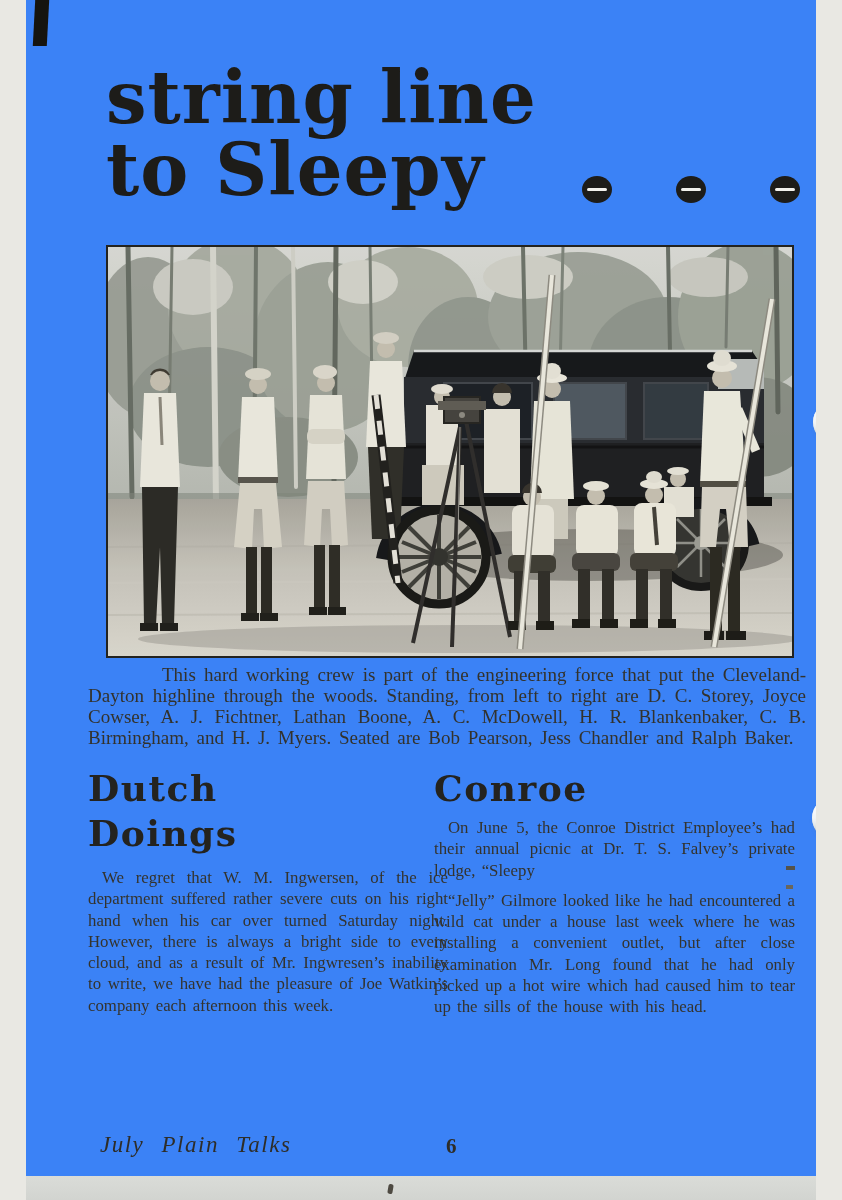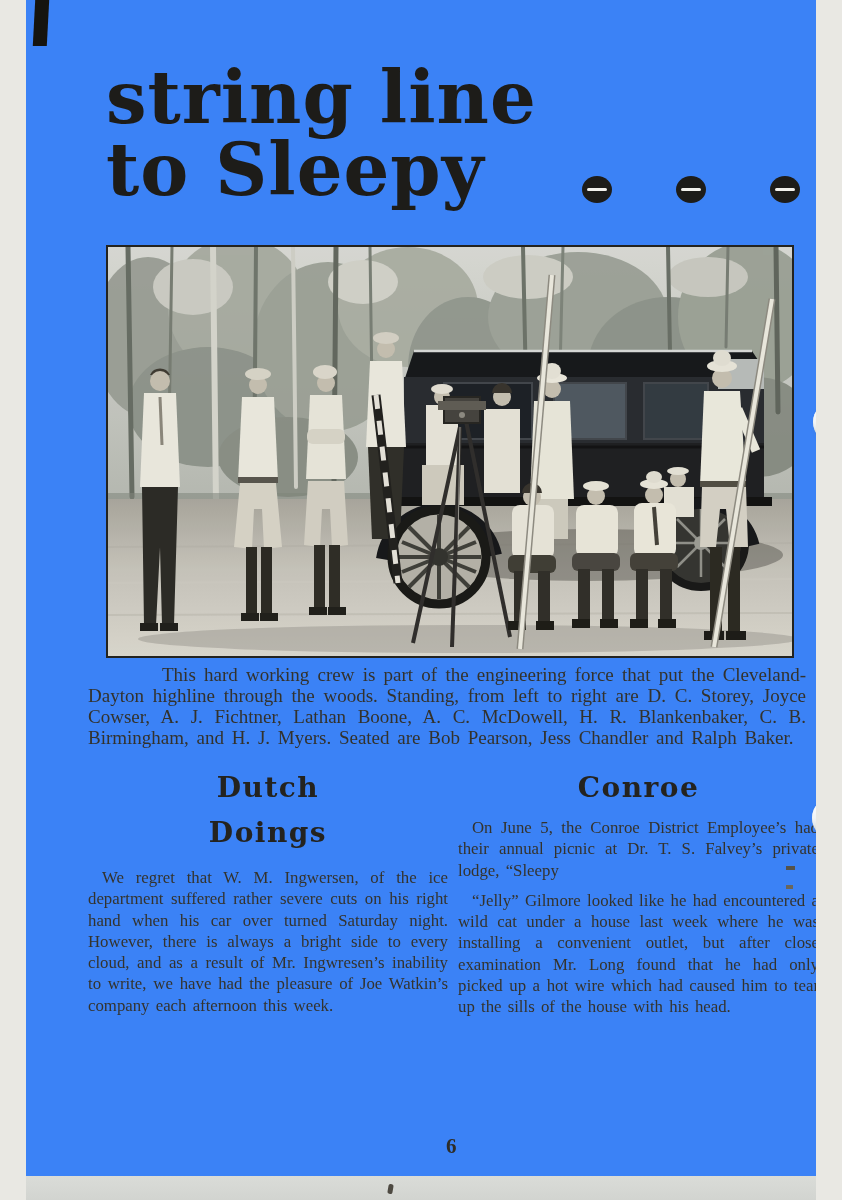--- a/index.html
+++ b/index.html
@@ -33,24 +33,24 @@
   .photo svg{display:block}
   
   .caption{
     position:absolute;left:62px;top:664px;width:718px;margin:0;
     font-size:19px;line-height:21px;text-align:justify;
     text-indent:74px;word-spacing:3px;color:#33322c;
   }
   
   .col{position:absolute;top:772px;}
   .col-left{left:62px;width:360px;}
-  .col-right{left:432px;width:361px;}
+  .col-right{left:408px;width:361px;}
   .col h2{
     margin:0 0 13px 0;font-family:"DejaVu Serif",serif;font-weight:bold;
-    font-size:28px;line-height:32px;letter-spacing:1.5px;color:#24231f;text-align:center;
+    font-size:36px;line-height:32px;letter-spacing:1.5px;color:#24231f;
   }
   .col h2.second{margin-bottom:18px;}
   .col p{
     margin:0 0 9px 0;font-size:16.8px;line-height:21.3px;
     text-align:justify;text-indent:14px;word-spacing:2px;color:#34332d;
   }
   
   .footer-title{
     position:absolute;left:74px;top:1132px;
     font-style:italic;font-size:23px;letter-spacing:1.5px;word-spacing:10px;
@@ -362,20 +362,21 @@
     <h2 class="second">Doings</h2>
     <p>We regret that W. M. Ingwersen, of the ice department suffered rather severe cuts on his right hand when his car over turned Saturday night. However, there is always a bright side to every cloud, and as a result of Mr. Ingwresen’s inability to write, we have had the pleasure of Joe Watkin’s company each afternoon this week.</p>
   </section>
 
   <section class="col col-right">
     <h2>Conroe</h2>
     <p>On June 5, the Conroe District Employee’s had their annual picnic at Dr. T. S. Falvey’s private lodge, “Sleepy</p>
     <p>“Jelly” Gilmore looked like he had encountered a wild cat under a house last week where he was installing a convenient outlet, but after close examination Mr. Long found that he had only picked up a hot wire which had caused him to tear up the sills of the house with his head.</p>
   </section>
 
+  <div class="footer-title">July Plain Talks</div>
   <div class="page-number">6</div>
 
   <div class="corner-bar"></div>
   <div class="edge-mark-1"></div>
   <div class="edge-mark-2"></div>
   <div class="snap snap-1"></div>
   <div class="snap snap-2"></div>
   <div class="edge-dash-1"></div>
   <div class="edge-dash-2"></div>
   <div class="bottom-strip"></div>

